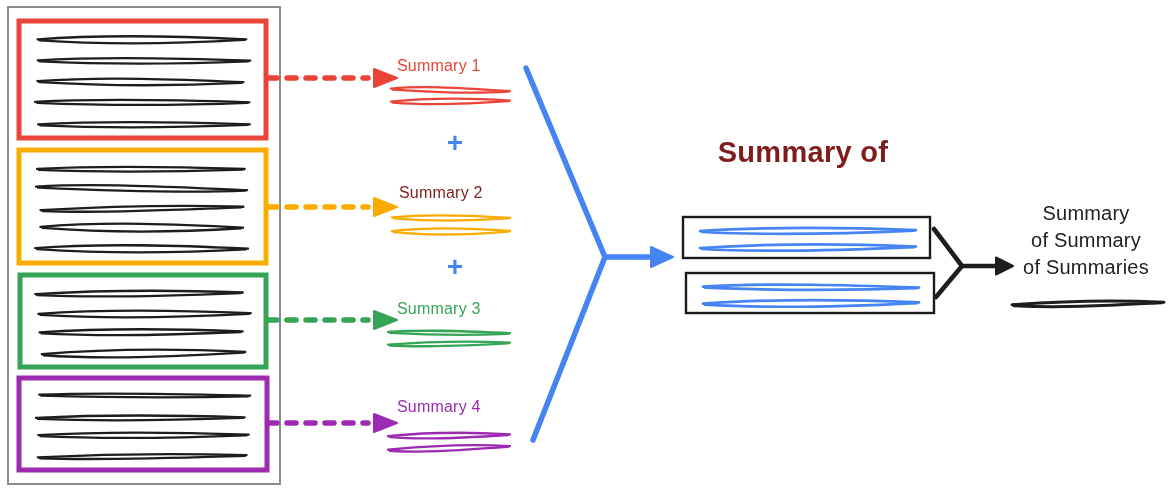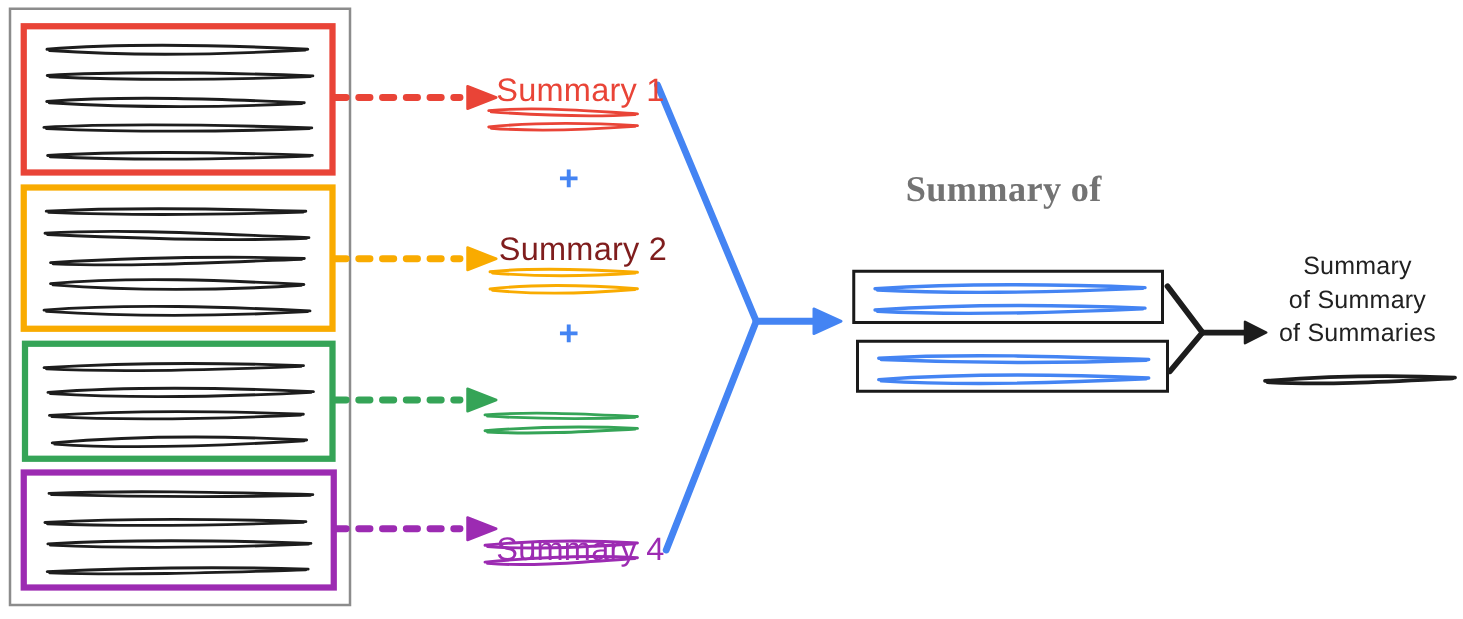--- a/index.html
+++ b/index.html
@@ -6,21 +6,21 @@
   .stage{
     position:relative;
     width:1170px;height:495px;
     overflow:hidden;
     background:#ffffff;
     font-family:"Liberation Sans", sans-serif;
   }
   svg.art{position:absolute;left:0;top:0;}
   .label{
     position:absolute;
-    font-size:26px;
+    font-size:16px;
     font-weight:500;
     white-space:nowrap;
     letter-spacing:.2px;
   }
   .plus{
     position:absolute;
     width:30px;
     text-align:center;
     font-size:28px;
     font-weight:bold;
@@ -161,26 +161,27 @@
         <path d="M 1013 266 L 996 257.5 L 996 274.5 Z" stroke="#1d1d1d" stroke-width="2" fill="#1d1d1d" stroke-linecap="round" stroke-linejoin="round"></path>
       </g>
       <g>
         <path d="M 1012 304.7455148715526 C 1060.64 300.9759655529633, 1115.3600000000001 299.87607608214023, 1164 302.13780567329377" stroke="#1d1d1d" stroke-width="3" fill="none" stroke-linecap="round" stroke-linejoin="round"></path>
         <path d="M 1014 305.7455148715526 C 1060.64 308.51506419014186, 1115.3600000000001 305.1534451281652, 1162 302.7378056732938" stroke="#1d1d1d" stroke-width="3" fill="none" stroke-linecap="round" stroke-linejoin="round"></path>
       </g>
     </svg>
 
   <div class="label" style="left: 397px; top: 57px; color: rgb(233, 68, 55);">Summary 1</div>
   <div class="label" style="left: 399px; top: 184px; color: #7f1d1d;">Summary 2</div>
-  <div class="label" style="left: 397px; top: 424px; color: rgb(156, 43, 178);">Summary 4</div>
+  <div class="label" style="left: 397px; top: 300px; color: rgb(53, 164, 87);">Summary 3</div>
+  <div class="label" style="left: 397px; top: 398px; color: rgb(156, 43, 178);">Summary 4</div>
 
   <div class="plus" style="left: 440px; top: 128px; color: rgb(68, 132, 243);">+</div>
   <div class="plus" style="left: 440px; top: 252px; color: rgb(68, 132, 243);">+</div>
 
-  <div class="agg-title" style="color: #737373; font-family: Liberation Serif, serif;">
+  <div class="agg-title" style="color: #7f1d1d;">
     <div>Summary of</div>
   </div>
 
   <div class="final-title" style="color: rgb(33, 33, 33);">
     <div>Summary</div>
     <div>of Summary</div>
     <div>of Summaries</div>
   </div>
 
 </div>

